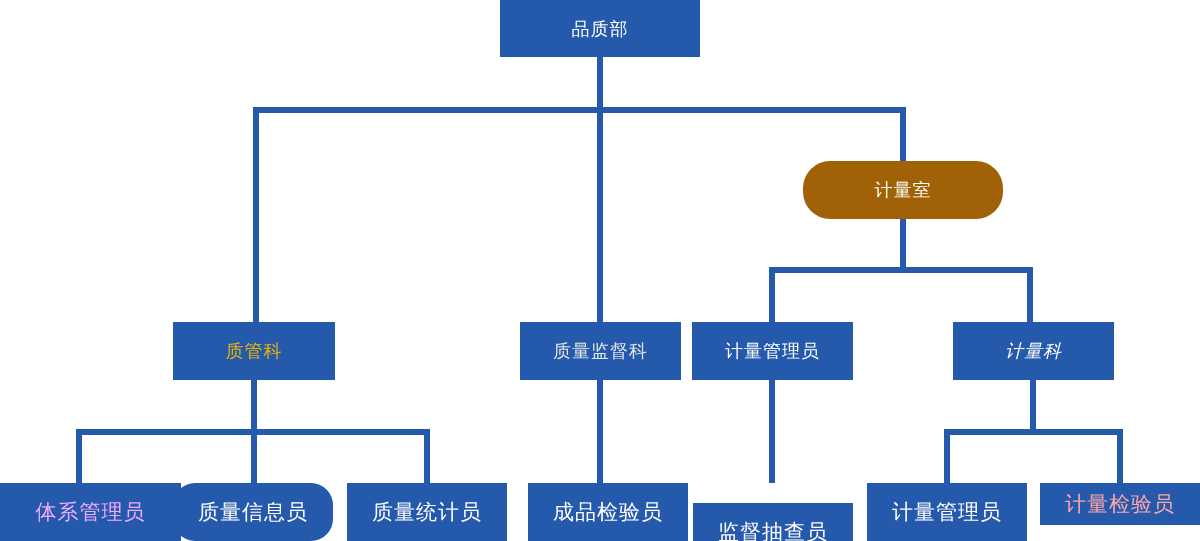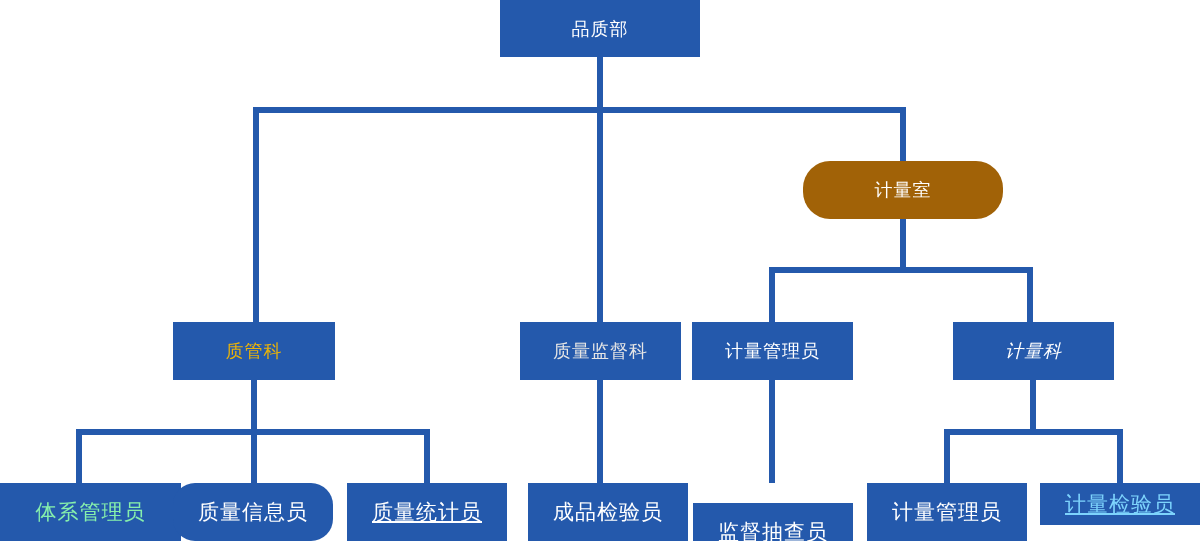--- a/index.html
+++ b/index.html
@@ -77,35 +77,35 @@
       </div>
       <div class="node" style="left: 520px; top: 322px; width: 161px; height: 58px; background: rgb(36, 89, 172); color: #e5e5e5;">
         <span>质量监督科</span>
       </div>
       <div class="node" style="left: 692px; top: 322px; width: 161px; height: 58px; background: rgb(36, 89, 172); color: rgb(255, 255, 255);">
         <span>计量管理员</span>
       </div>
       <div class="node" style="left: 953px; top: 322px; width: 161px; height: 58px; background: rgb(36, 89, 172); color: rgb(255, 255, 255); font-style: italic;">
         <span>计量科</span>
       </div>
-      <div class="node leaf" style="left: 0px; top: 483px; width: 181px; height: 58px; background: rgb(36, 89, 172); color: #86efac;">
+      <div class="node leaf" style="left: 0px; top: 483px; width: 181px; height: 58px; background: rgb(36, 89, 172); color: #f0abfc;">
         <span>体系管理员</span>
       </div>
       <div class="node leaf" style="left: 173px; top: 483px; width: 160px; height: 58px; background: rgb(36, 89, 172); color: rgb(255, 255, 255); border-radius: 22px;">
         <span>质量信息员</span>
       </div>
-      <div class="node leaf" style="left: 347px; top: 483px; width: 160px; height: 58px; background: rgb(36, 89, 172); color: rgb(255, 255, 255); text-decoration: underline;">
+      <div class="node leaf" style="left: 347px; top: 483px; width: 160px; height: 58px; background: rgb(36, 89, 172); color: rgb(255, 255, 255);">
         <span>质量统计员</span>
       </div>
       <div class="node leaf" style="left: 496px; top: 483px; width: 160px; height: 58px; background: rgb(36, 89, 172); color: rgb(255, 255, 255); margin-left: 32px;">
         <span>成品检验员</span>
       </div>
       <div class="node leaf" style="left: 693px; top: 483px; width: 160px; height: 58px; background: rgb(36, 89, 172); color: rgb(255, 255, 255); margin-top: 20px;">
         <span>监督抽查员</span>
       </div>
       <div class="node leaf" style="left: 867px; top: 483px; width: 160px; height: 58px; background: rgb(36, 89, 172); color: rgb(255, 255, 255);">
         <span>计量管理员</span>
       </div>
-      <div class="node leaf" style="left: 1040px; top: 483px; width: 160px; height: 42px; background: rgb(36, 89, 172); color: #7dd3fc; text-decoration: underline;">
+      <div class="node leaf" style="left: 1040px; top: 483px; width: 160px; height: 42px; background: rgb(36, 89, 172); color: #fca5a5;">
         <span>计量检验员</span>
       </div>
     </div>
 </div>
 
 </body></html>

